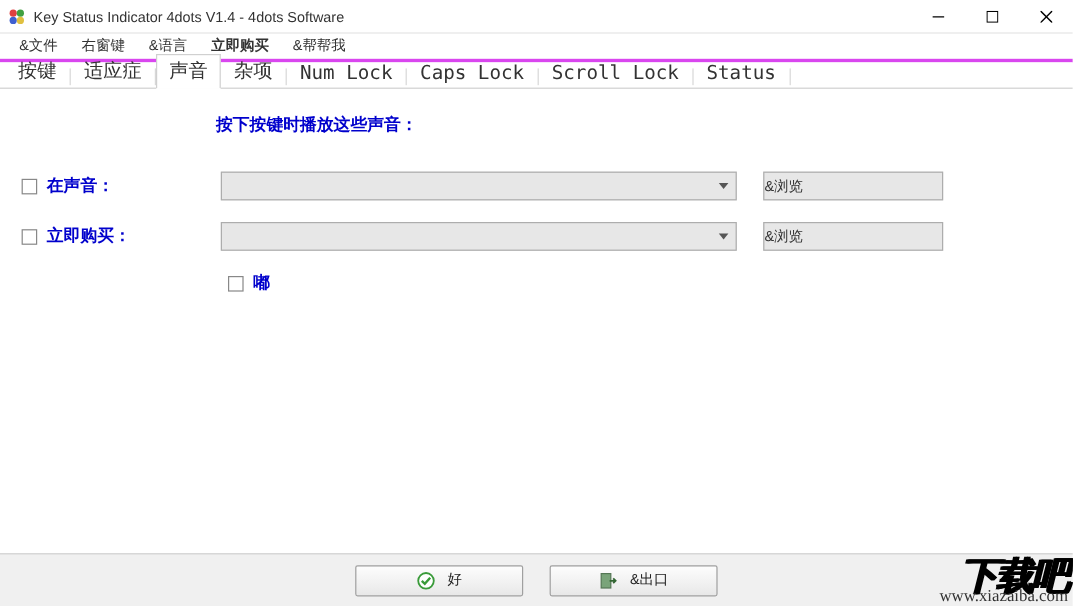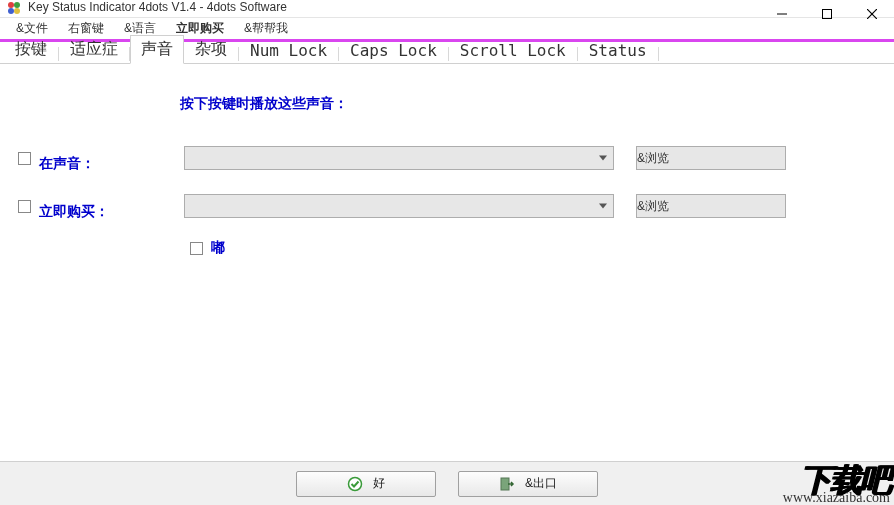--- a/index.html
+++ b/index.html
@@ -7,25 +7,25 @@
       font-family: "Microsoft YaHei", "Segoe UI", Arial, sans-serif;
       font-size: 12px;
       background: #fff;
       width: 894px;
       height: 505px;
       overflow: hidden;
       position: relative;
     }
     
     .titlebar {
-      height: 18px;
+      height: 28px;
       background: #fff;
       border-bottom: 1px solid #e5e5e5;
       display: flex;
-      align-items: flex-start;
+      align-items: center;
       padding: 0 0 0 6px;
       position: relative;
     }
     .titlebar .app-icon {
       width: 16px; height: 16px; margin-right: 6px;
       display: inline-flex; align-items: center; justify-content: center;
     }
     .titlebar .title { color: #333; font-size: 12px; }
     .window-controls {
       position: absolute; right: 0; top: 0; height: 28px;
@@ -88,21 +88,20 @@
       padding-left: 8px;
     }
     .row .chk {
       width: 13px; height: 13px; border: 1px solid #888; background: #fff;
       margin-right: 8px; cursor: pointer; flex-shrink: 0;
     }
     .row-label {
       color: #0000cc; font-weight: bold; font-size: 14px;
       width: 145px;
       font-family: "SimSun","Microsoft YaHei",sans-serif;
-      margin-top: 12px;
     }
     .combo {
       flex: 0 0 430px;
       height: 24px;
       background: #e7e7e7;
       border: 1px solid #adadad;
       position: relative;
       cursor: pointer;
       display: flex; align-items: center;
       margin-right: 22px;

